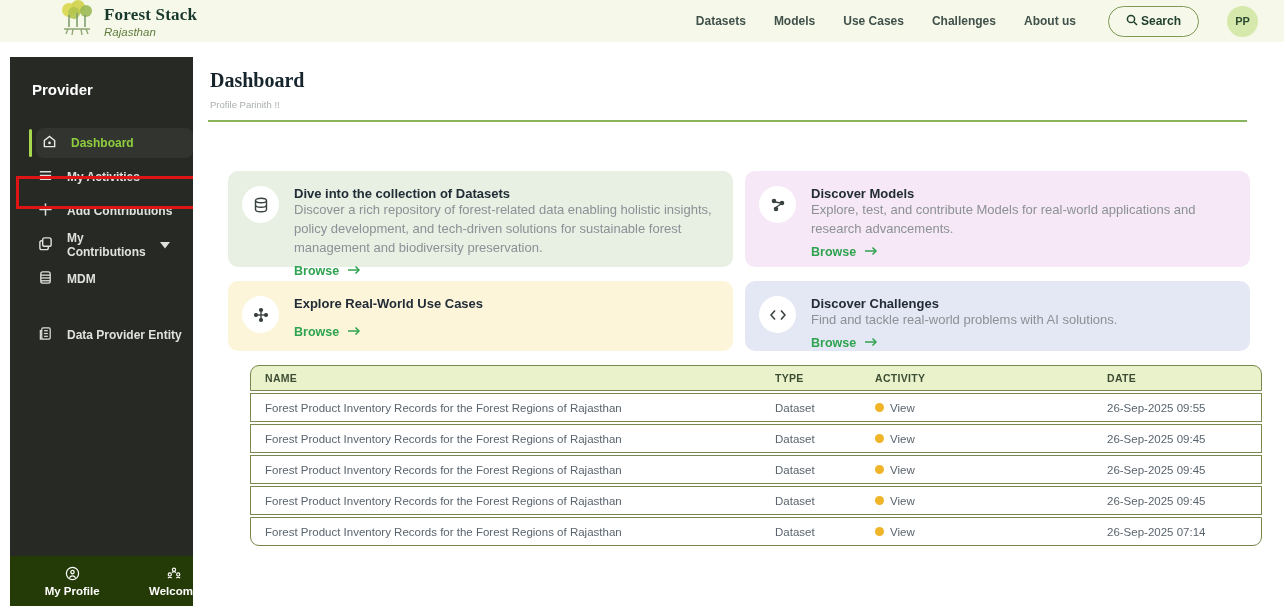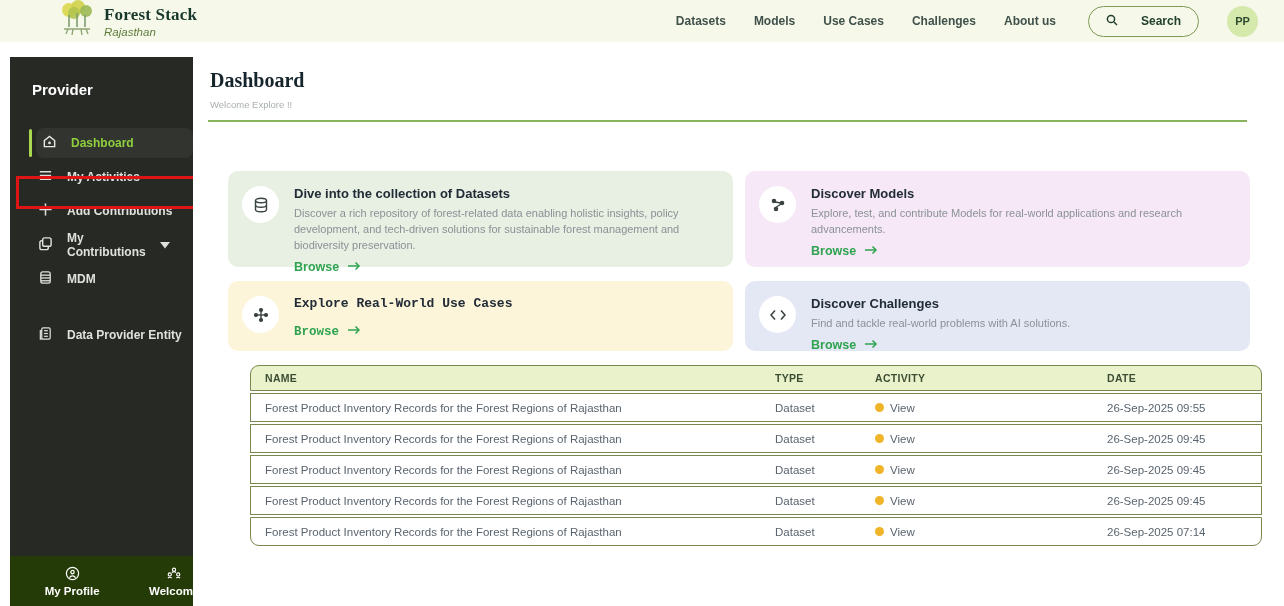--- a/index.html
+++ b/index.html
@@ -9,21 +9,21 @@
   
   .topbar { position:absolute; left:0; top:0; width:1284px; height:42px;
             background:#f6f9ea; display:flex; align-items:center; justify-content:space-between;
             padding:0 26px 0 60px; }
   .brand { display:flex; align-items:center; gap:10px; }
   .brand-text .brand-title { font-family:"Liberation Serif", serif; font-weight:bold;
             font-size:17px; color:#16372a; letter-spacing:.2px; }
   .brand-text .brand-sub { font-size:11.5px; color:#5e7b3b; margin-top:1px;font-style:italic; }
   .topnav { display:flex; align-items:center; gap:28px; }
   .topnav a { font-size:12px; font-weight:bold; color:#40504a; text-decoration:none; cursor:pointer; }
-  .search-pill { display:flex; align-items:center; gap:23px; border:1px solid #7d9a57;
+  .search-pill { display:flex; align-items:center; gap:3px; border:1px solid #7d9a57;
             border-radius:17px; height:31px; padding:0 17px; background:transparent;
             color:#22402e; font-size:12px; font-weight:bold; cursor:pointer; margin-left:4px; }
   .avatar { width:31px; height:31px; border-radius:50%; background:#d6e9ac; color:#2c4a30;
             font-size:11px; font-weight:bold; display:flex; align-items:center; justify-content:center;
             cursor:pointer; }
 
   
   .sidebar { position:absolute; left:10px; top:57px; width:193px; height:549px;
              background:#272925; color:#e6e8e4; }
   .side-heading { font-size:15px; font-weight:bold; color:#ffffff; margin:24px 0 30px 22px; }
@@ -52,27 +52,27 @@
   .head-divider { height:2px; background:#8ab45c; margin:10px 37px 0 15px; border:none; }
 
   .cards { display:grid; grid-template-columns:505px 505px; grid-template-rows:96px 70px;
            gap:14px 12px; margin:49px 0 0 35px; }
   .card { border-radius:10px; padding:13px 10px 12px 14px; display:flex; gap:15px; }
   .card-icon-circle { width:37px; height:37px; border-radius:50%; background:#ffffff;
            display:flex; align-items:center; justify-content:center; flex:0 0 auto; margin-top:2px;
            color:#3a4340; }
   .card-body { display:flex; flex-direction:column; flex:1; }
   .card-title { font-size:13px; font-weight:bold; color:#222c36; margin-top:2px; }
-  .card-desc { font-size:11px; color:#8b9196; line-height:1.45; margin-top:5px; }
+  .card-desc { font-size:13px; color:#8b9196; line-height:1.45; }
   .browse { display:flex; align-items:center; gap:9px; margin-top:auto; padding-top:6px;
            font-size:12.5px; font-weight:bold; color:#2fa34f; cursor:pointer; }
   .browse svg { margin-top:1px; }
   .card-datasets  { background:#e7f0e3; }
   .card-models    { background:#f6e8f6; }
-  .card-usecases  { background:#fcf5da;font-family:Liberation Mono, monospace; }
+  .card-usecases  { background:#fcf5da; }
   .card-challenges{ background:#e4e8f4; }
 
   
   .table-wrap { margin:14px 22px 16px 25px;padding-left:32px; }
   .trow { display:grid; grid-template-columns:510px 100px 232px 1fr; align-items:center;
           border:1px solid #77874e; background:#ffffff; margin-bottom:2px; padding-left:14px; }
   .trow.thead { background:#e9f2cb; border-radius:9px 9px 0 0; height:26px;
           font-size:10.5px; font-weight:bold; color:#3d4d33; letter-spacing:.3px; }
   .trow.tdata { height:29px; font-size:11.5px; color:#5a646e; }
   .trow.tdata:last-child { border-radius:0 0 9px 9px; margin-bottom:0; }
@@ -220,21 +220,21 @@
         </svg>
       </span>
       <span>Welcome</span>
     </div>
   </div>
 </aside>
 
 <main class="main">
   <div class="page-head">
     <h1 class="page-title">Dashboard</h1>
-    <div class="welcome">Welcome Explore !!</div>
+    <div class="welcome">Profile Parinith !!</div>
   </div>
   <hr class="head-divider">
 
   <section class="cards">
 
     <div class="card card-datasets">
       <div class="card-icon-circle">
         <svg width="16" height="16" viewBox="0 0 16 16" fill="none" stroke="#3a4340" stroke-width="1.4">
           <ellipse cx="8" cy="3.5" rx="5.5" ry="2.2"></ellipse>
           <path d="M2.5 3.5 V12.5 C2.5 13.7 5 14.7 8 14.7 C11 14.7 13.5 13.7 13.5 12.5 V3.5"></path>

